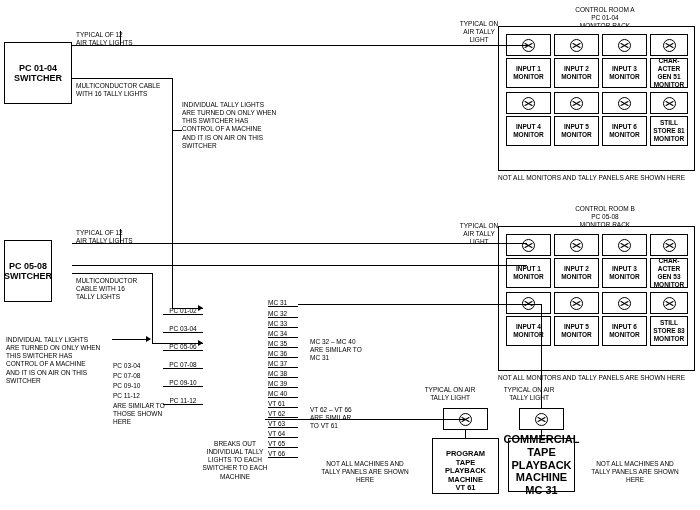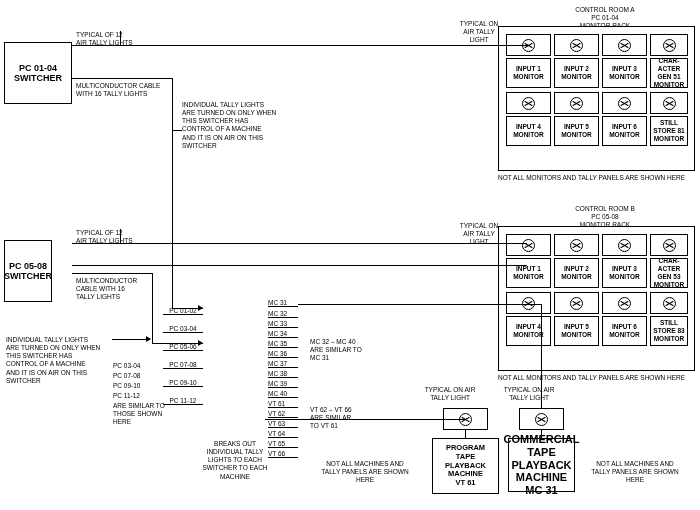--- a/index.html
+++ b/index.html
@@ -275,21 +275,21 @@
     </div>
 
   <div class="lbl" style="left:498px; top:374px; width:200px;">NOT ALL MONITORS AND TALLY PANELS ARE SHOWN HERE</div>
 
   <div class="lbl c" style="left:200px; top:440px; width:70px;">BREAKS OUT
 INDIVIDUAL TALLY
 LIGHTS TO EACH
 SWITCHER TO EACH
 MACHINE</div>
 
-  <div class="box" style="left:432px; top:438px; width:67px; height:56px; font-size:7.5px; font-weight:bold;">
+  <div class="box" style="left:432px; top:438px; width:67px; height:56px; font-size:7.5px; font-weight:bold;align-items:flex-end;">
     <span style="white-space:pre-line;">PROGRAM
 TAPE
 PLAYBACK
 MACHINE
 VT 61</span>
   </div>
   <div class="box" style="left:508px; top:438px; width:67px; height:54px; font-size:11px; font-weight:bold;">
     <span style="white-space:pre-line;">COMMERCIAL
 TAPE
 PLAYBACK

